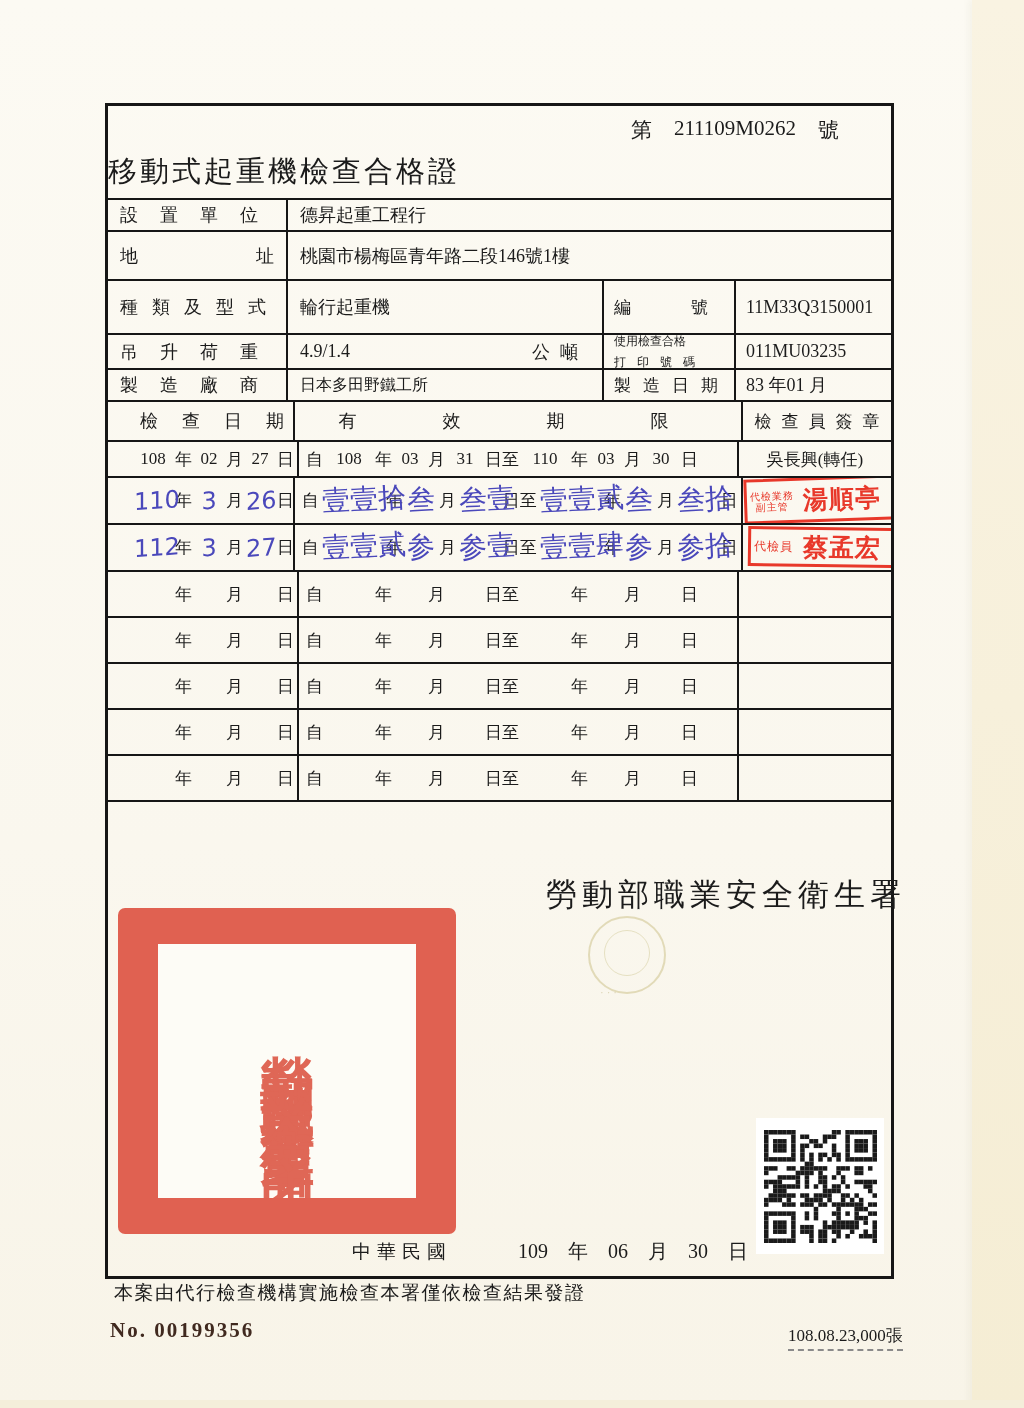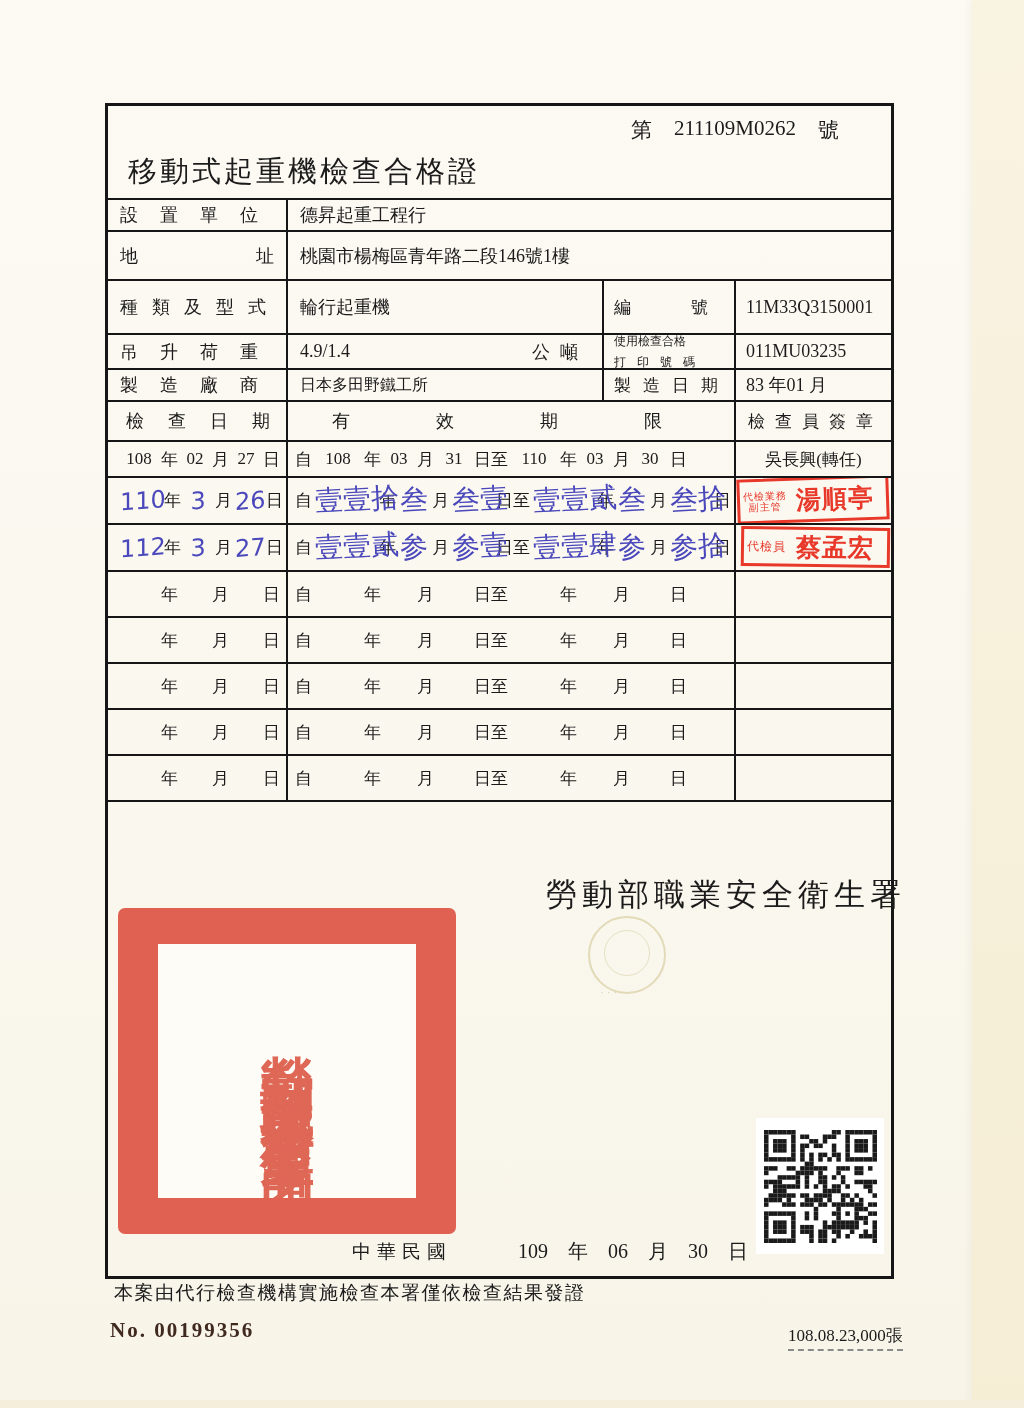--- a/index.html
+++ b/index.html
@@ -20,37 +20,37 @@
   .val{flex:1;padding-left:12px;font-size:18px;}
   .lab2{width:132px;padding-left:10px;font-size:17px;}
   .val2{width:157px;padding-left:10px;font-size:18px;}
   .ls22{letter-spacing:22px;}
   .ls14{letter-spacing:14px;}
   .ls118{letter-spacing:118px;}
   .ls60{letter-spacing:60px;}
   .ls12{letter-spacing:12px;}
 
   .serial-line{position:absolute;right:52px;top:10px;display:flex;gap:22px;font-size:21px;}
-  .doc-title{position:absolute;left:20px;top:46px;font-size:29px;letter-spacing:3px;}
+  .doc-title{position:absolute;left:0;top:46px;font-size:29px;letter-spacing:3px;}
 
   .cap-val{display:flex;justify-content:space-between;padding-right:8px;}
   .cap-unit{letter-spacing:10px;margin-right:6px;}
   .two-line{flex-direction:column;align-items:flex-start;justify-content:center;line-height:21px;font-size:12px;}
   .two-line .l2{letter-spacing:11px;}
 
   
   .hdr .c-date{width:178px;padding-left:18px;font-size:18px;letter-spacing:24px;}
   .hdr .c-valid{width:448px;padding-left:44px;font-size:18px;letter-spacing:86px;}
   .hdr .c-signer{width:157px;padding-left:12px;font-size:17px;letter-spacing:10px;}
 
   .irow{display:flex;border-top:2px solid #161616;box-sizing:border-box;height:46px;}
   [data-name="inspection-rows"] .irow:nth-child(1){height:36px;}
   [data-name="inspection-rows"] .irow:nth-child(2){height:47px;}
   [data-name="inspection-rows"] .irow:nth-child(3){height:47px;}
-  .c-date{width:178px;padding-left:12px;font-size:17px;display:flex;align-items:center;box-sizing:border-box;}
+  .c-date{width:178px;padding-left:12px;font-size:17px;display:flex;align-items:center;box-sizing:border-box;margin-left:14px;}
   .c-valid{width:448px;padding-left:4px;font-size:17px;display:flex;align-items:center;box-sizing:border-box;overflow:visible;}
   .c-signer{width:157px;display:flex;align-items:center;justify-content:center;font-size:17px;box-sizing:border-box;position:relative;}
   .sk{margin:0 3px;}
   .num{display:inline-block;text-align:center;}
   .ny{min-width:38px;}.nm,.nd{min-width:28px;}
   .fy,.ty{min-width:46px;}.fm,.tm{min-width:30px;}.fd,.td2{min-width:34px;}
   .style-hand .num{font-family:"DejaVu Sans","Liberation Sans",sans-serif;color:#4a48bb;font-size:24px;line-height:1;transform:rotate(-4deg) skewX(-4deg);font-weight:500;}
   .style-hand .c-valid .num{font-size:28px;transform:rotate(-3deg) translateY(-1px);}
 
   .stamp{position:absolute;border:3px solid #e8382a;color:#e8382a;display:flex;align-items:center;box-sizing:border-box;padding:1px 3px;background:transparent;}

